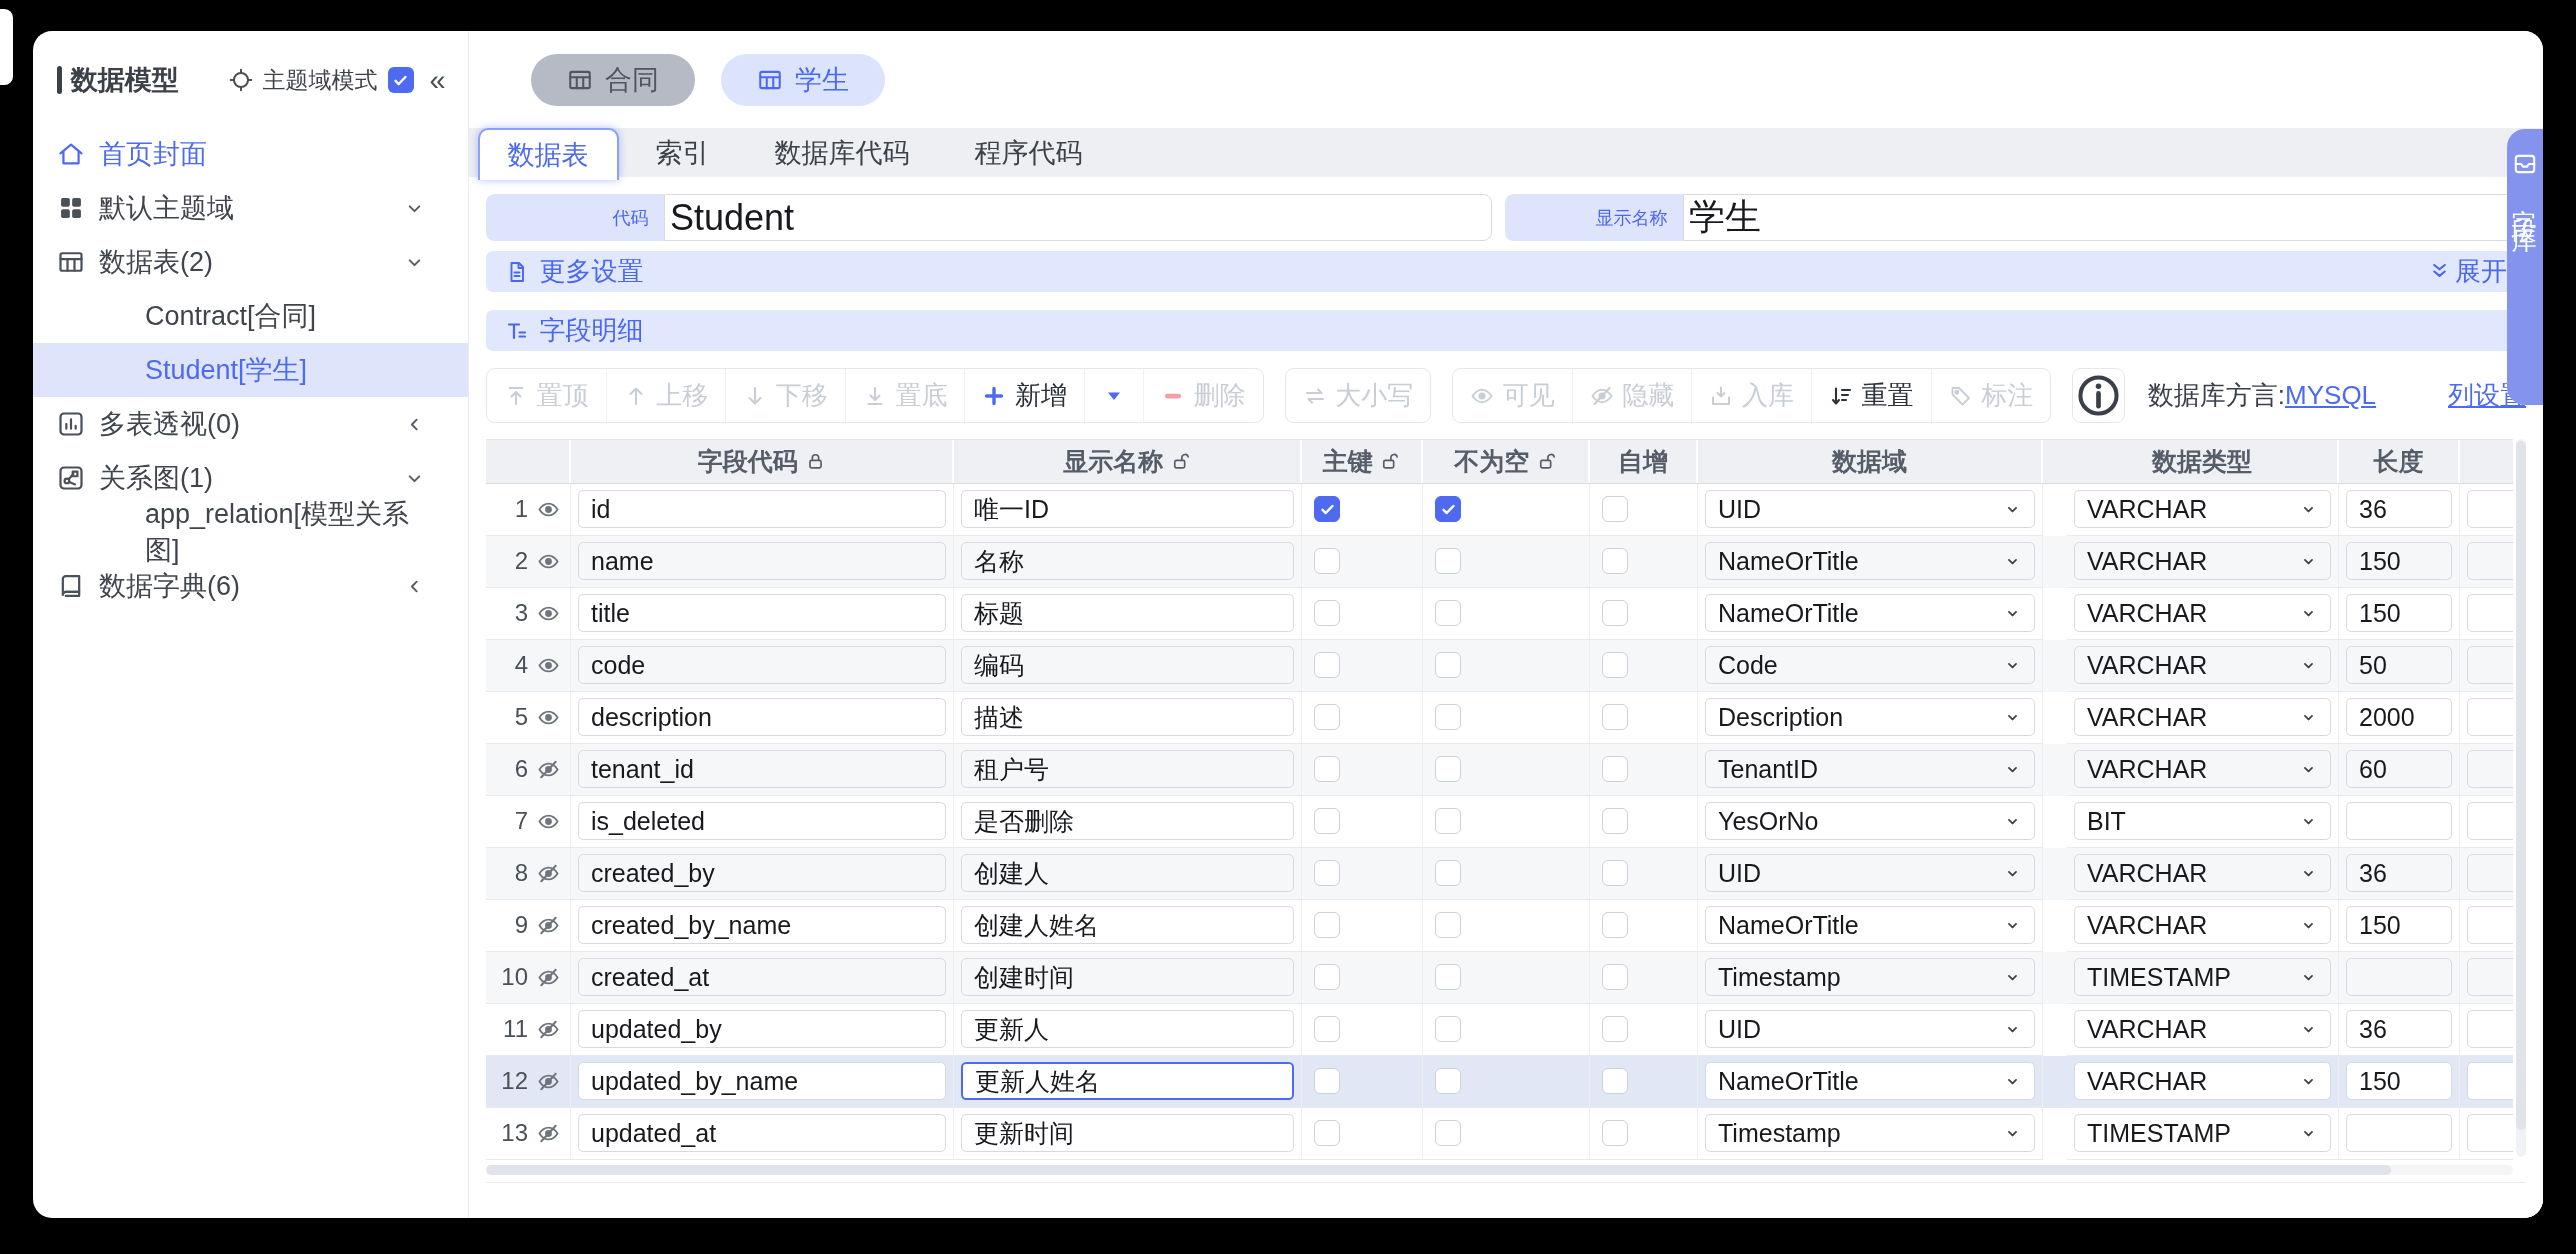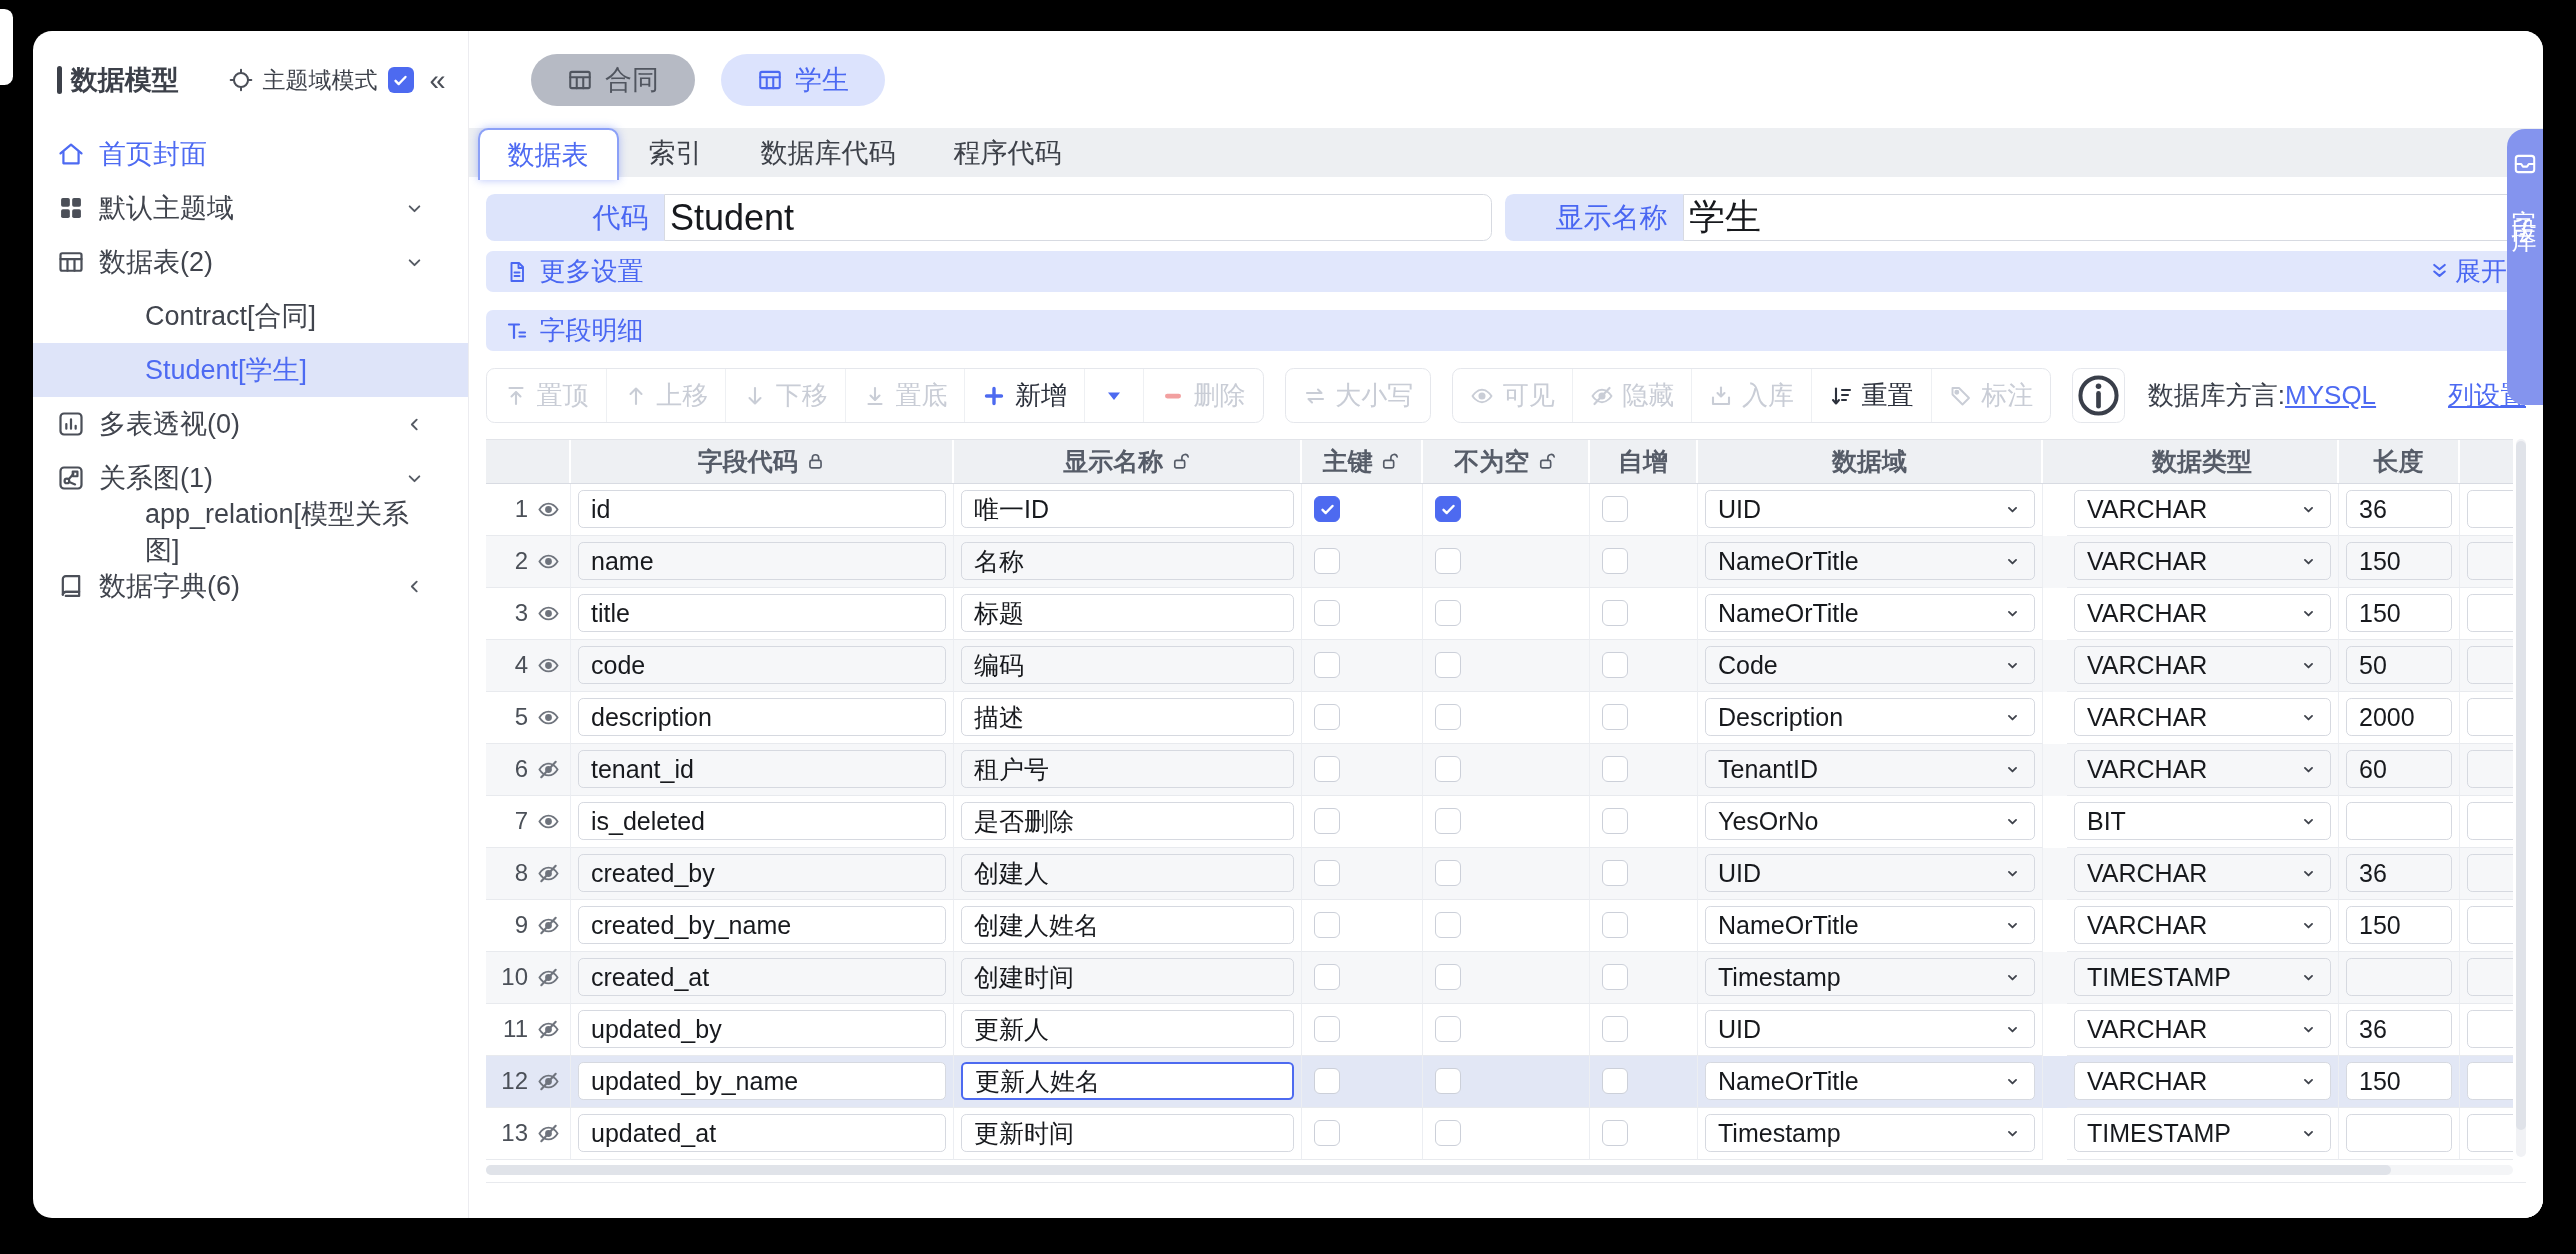--- a/index.html
+++ b/index.html
@@ -37,28 +37,28 @@
 
   
   .main{flex:1;min-width:0;display:flex;flex-direction:column;position:relative;background:#fff;}
   .pillbar{height:97px;flex:none;display:flex;align-items:center;padding-left:62px;gap:26px;}
   .pill{height:52px;border-radius:26px;display:flex;align-items:center;gap:12px;padding:0 36px;font-size:27px;}
   .pill .ic{font-size:26px;}
   .pill.gray{background:#b6bac4;color:#50555f;}
   .pill.blue{background:#dce3fd;color:#4c69f2;}
 
   .tabstrip{height:49px;flex:none;background:#edeff2;display:flex;align-items:flex-end;padding-left:8.6px;}
-  .tab{font-size:27px;color:#3d4149;padding:12px 28px;height:49px;display:flex;align-items:center;margin-right:2px;}
+  .tab{font-size:27px;color:#3d4149;padding:12px 28px;height:49px;display:flex;align-items:center;margin-right:9px;}
   .tab.active{background:#fff;color:#4d6af2;border:2.6px solid #8ba0f7;border-bottom:none;border-radius:10.4px 10.4px 0 0;
     box-shadow:0 0 8.6px rgba(90,120,245,.45);height:52px;margin-bottom:-2.6px;position:relative;z-index:2;}
 
   .content{flex:1;padding:0 17px 0 17px;position:relative;background:#fff;}
 
   .formrow{display:flex;margin-top:17px;height:47px;}
-  .flabel{width:178px;flex:none;background:#dde4fb;color:#4a67f2;font-size:28px;display:flex;align-items:center;
+  .flabel{width:178px;flex:none;background:#dde4fb;color:#4a67f2;font-size:18px;display:flex;align-items:center;
     justify-content:flex-end;padding-right:15.5px;border-radius:8.6px 0 0 8.6px;}
   .finput{border:1.7px solid #d7dae1;border-radius:0 8.6px 8.6px 0;background:#fff;font-size:36px;color:#17191d;
     display:flex;align-items:center;padding-left:5px;}
   .finput.w1{width:828px;margin-right:13px;}
   .finput.w2{flex:1;min-width:0;}
 
   .bluebar{height:41px;background:#e1e7fc;border-radius:7px;display:flex;align-items:center;
     padding:0 19px;color:#4a67f2;font-size:26px;gap:10.4px;font-family:Liberation Mono, monospace;}
   .bluebar .ic{font-size:24px;}
   .bluebar .spacer{flex:1;}

